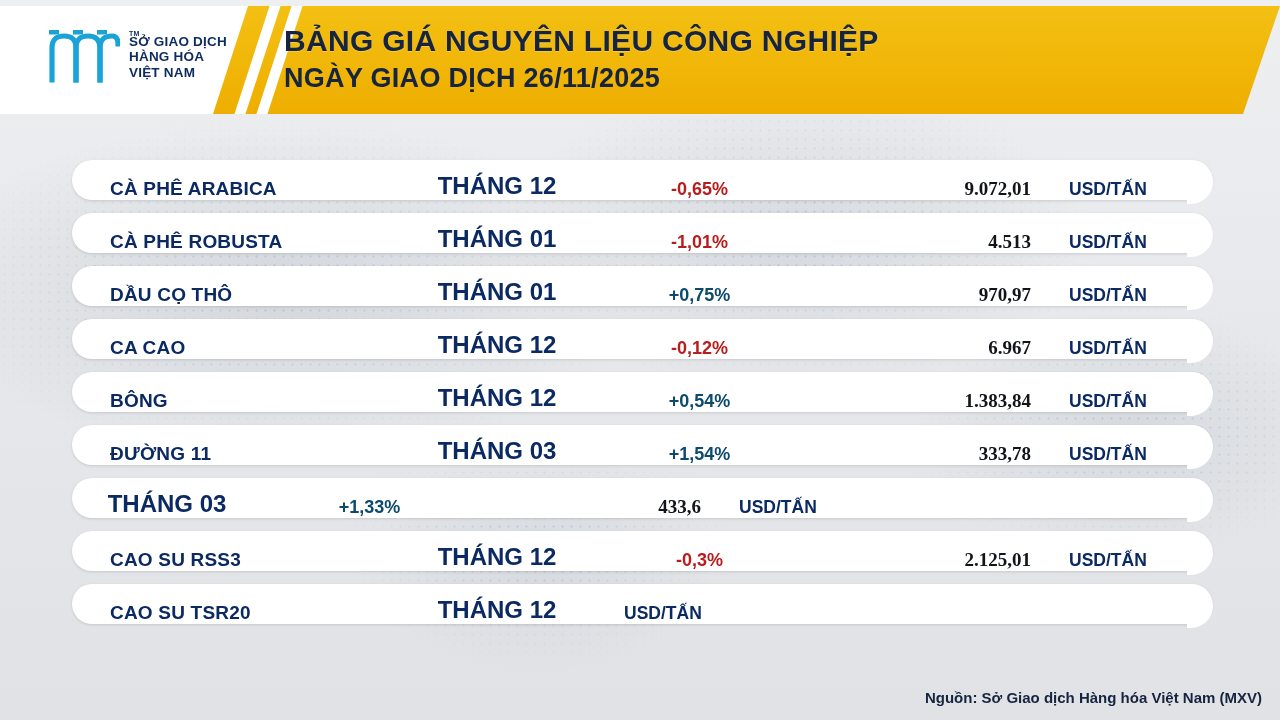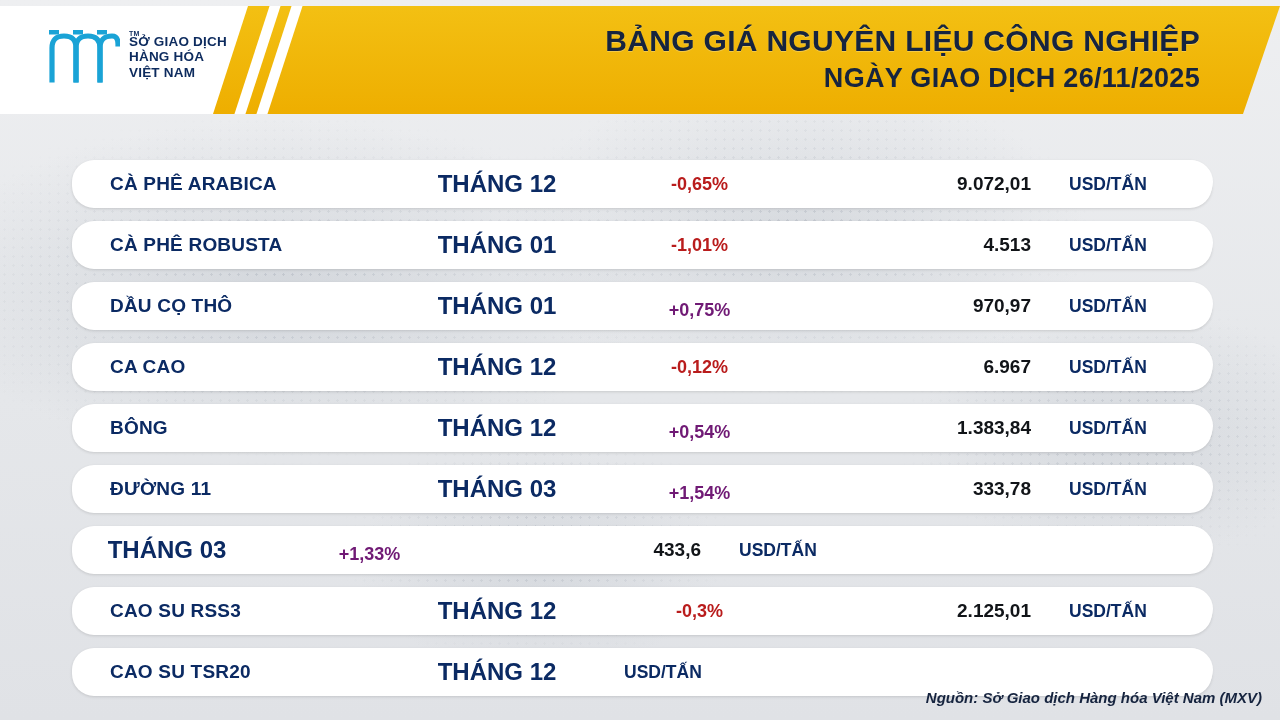--- a/index.html
+++ b/index.html
@@ -79,50 +79,50 @@
     line-height: 15.5px;
     letter-spacing: 0.2px;
     position: relative;
   }
   .logo-tm {
     position: absolute; left: 0; top: -8px;
     font-size: 7px; color: #0d2b5e; font-weight: bold;
   }
 
   .header-title {
-    position: absolute; left: 300px; top: 22px;
+    position: absolute; left: 284px; top: 22px;
     width: 900px;
-    text-align: right;
+    text-align: left;
     color: #16243f;
   }
   .header-title .line1 {
     font-size: 30px; font-weight: bold; letter-spacing: 0.3px;
     line-height: 38px;
     text-shadow: 0 1px 0 rgba(255,255,255,0.25);
   }
   .header-title .line2 {
     font-size: 27px; font-weight: bold; letter-spacing: 0.3px;
     line-height: 36px;
   }
 
   
   .table {
     position: absolute;
     left: 72px; top: 160px;
     width: 1140px;
   }
   .row {
     position: relative;
-    height: 48px;
+    height: 40px;
     margin-bottom: 13px;
     background: #ffffff;
     border-radius: 22px;
     box-shadow: 0 1px 3px rgba(0,0,0,0.13);
     display: flex;
-    align-items: center;
+    align-items: flex-end;
   }
   .row::after {
     content: "";
     position: absolute;
     right: -1px; top: 0;
     width: 26px; height: 44px;
     background: #ffffff;
     border-radius: 0 22px 22px 0;
   }
   .c-name {
@@ -140,46 +140,46 @@
     font-size: 24px;
     font-weight: bold;
     color: #0b2a63;
   }
   .c-change {
     width: 215px;
     text-align: center;
     font-size: 18px;
     font-weight: bold;
   }
-  .c-change.up { color: #701a75; margin-top: 8px; }
+  .c-change.up { color: #0c4a6e; margin-top: 8px; }
   .c-change.down { color: #b91c1c; }
   .c-price {
     width: 230px;
     text-align: right;
     padding-right: 6px;
     font-size: 19px;
     font-weight: bold;
     color: #111418;
+    font-family: Liberation Serif, serif;
   }
   .c-unit {
     width: 175px;
     padding-left: 32px;
     font-size: 17.5px;
     font-weight: bold;
     color: #0b2a63;
     white-space: nowrap;
   }
 
   
   .footer {
     position: absolute;
     right: 18px; bottom: 14px;
     font-size: 15px;
     font-weight: bold;
-    font-style: italic;
     color: #16243f;
   }
 </style>
 </head>
 <body>
 
 <div class="bg-map"></div>
 <div class="bg-dots"></div>
 
 <div class="header">

